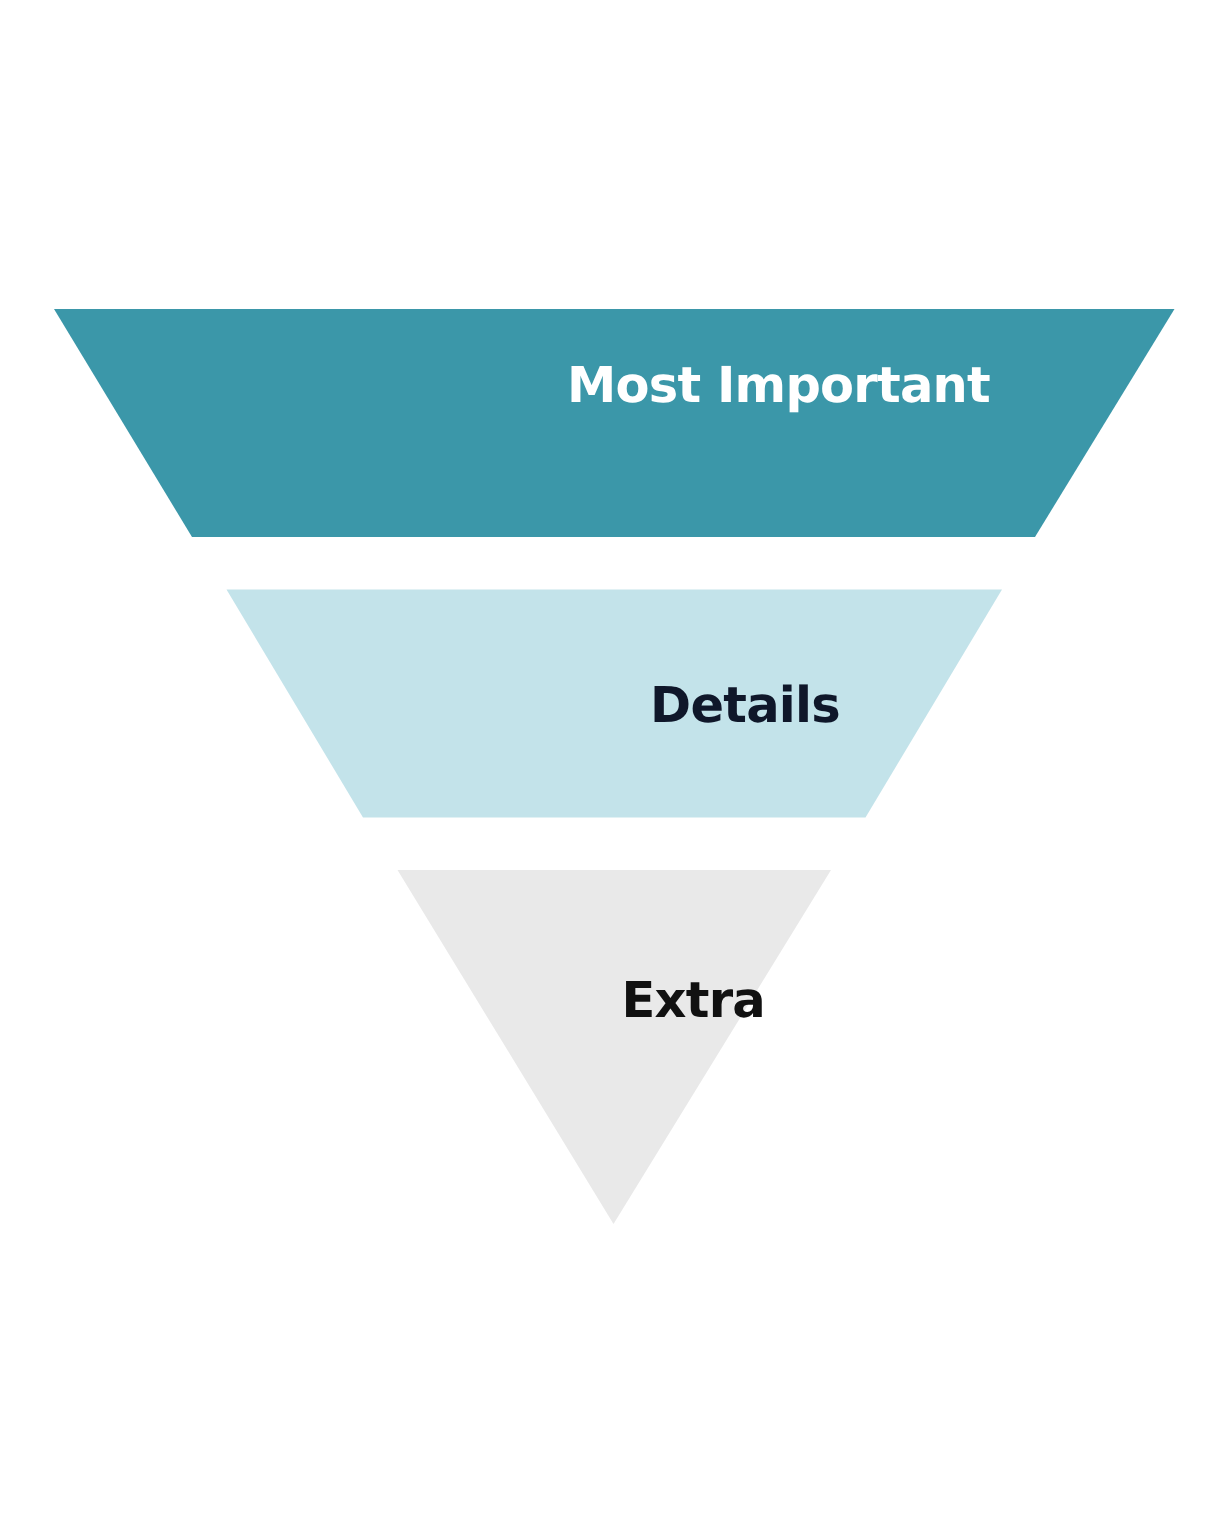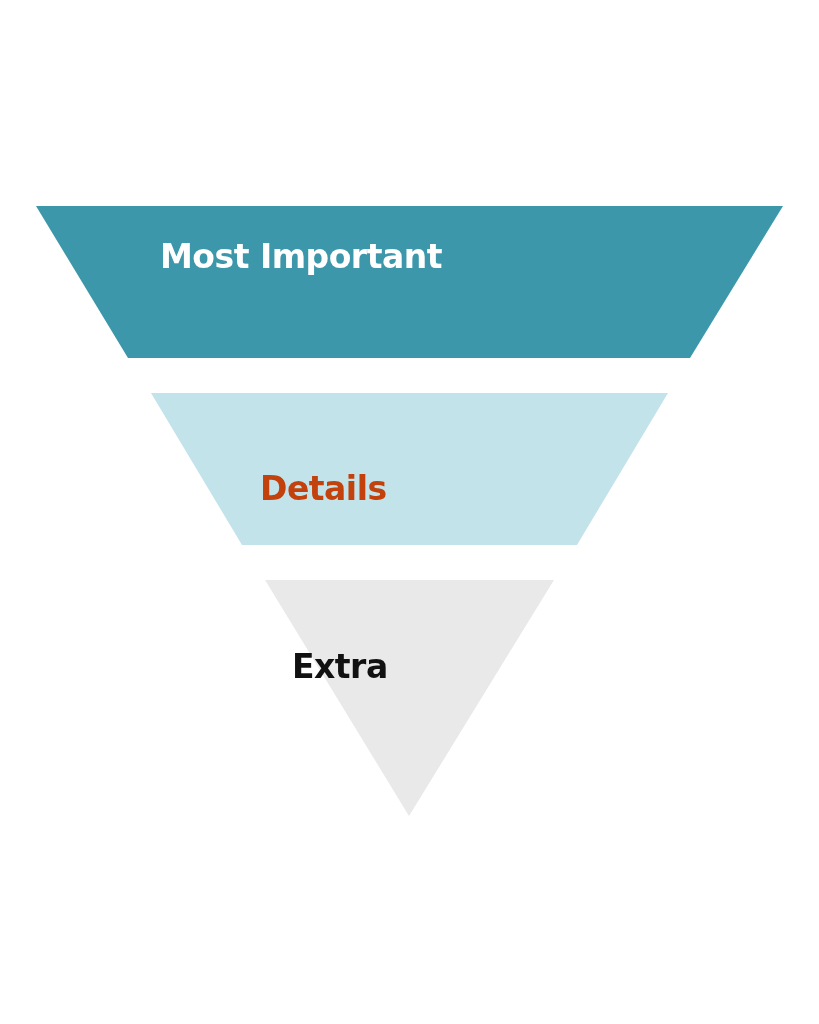--- a/index.html
+++ b/index.html
@@ -3,26 +3,26 @@
 <meta charset="utf-8">
 <style>
   html, body { margin: 0; padding: 0; background: #ffffff; }
   body { width: 819px; height: 1024px; position: relative; overflow: hidden; }
   .stage { position: absolute; left: 0; top: 0; width: 819px; height: 1024px; }
   svg { position: absolute; left: 0; top: 0; }
   .label {
     position: absolute;
     font-family: "DejaVu Sans", sans-serif;
     font-weight: bold;
-    text-align: left;
+    text-align: right;
     letter-spacing: -0.5px;
   }
   .label-top { left: 160px; width: 500px; top: 232px; font-size: 33px; line-height: 50px; color: #ffffff; }
-  .label-mid { left: 260px; width: 300px; top: 466px; font-size: 33px; line-height: 46px; color: #c2410c; }
-  .label-bot { left: 292px; width: 200px; top: 644px; font-size: 33px; line-height: 46px; color: #111111; }
+  .label-mid { left: 260px; width: 300px; top: 447px; font-size: 33px; line-height: 46px; color: #0f172a; }
+  .label-bot { left: 310px; width: 200px; top: 644px; font-size: 33px; line-height: 46px; color: #111111; }
 </style>
 </head>
 <body>
 
 <div class="stage">
   <svg width="819" height="1024" viewBox="0 0 819 1024">
     <polygon points="36,206 783,206 690,358 128,358" fill="#3b97a9"></polygon>
     <polygon points="151,393 668,393 577,545 242,545" fill="#c3e3ea"></polygon>
     <polygon points="265,580 554,580 409,816" fill="#e9e9e9"></polygon>
   </svg>

